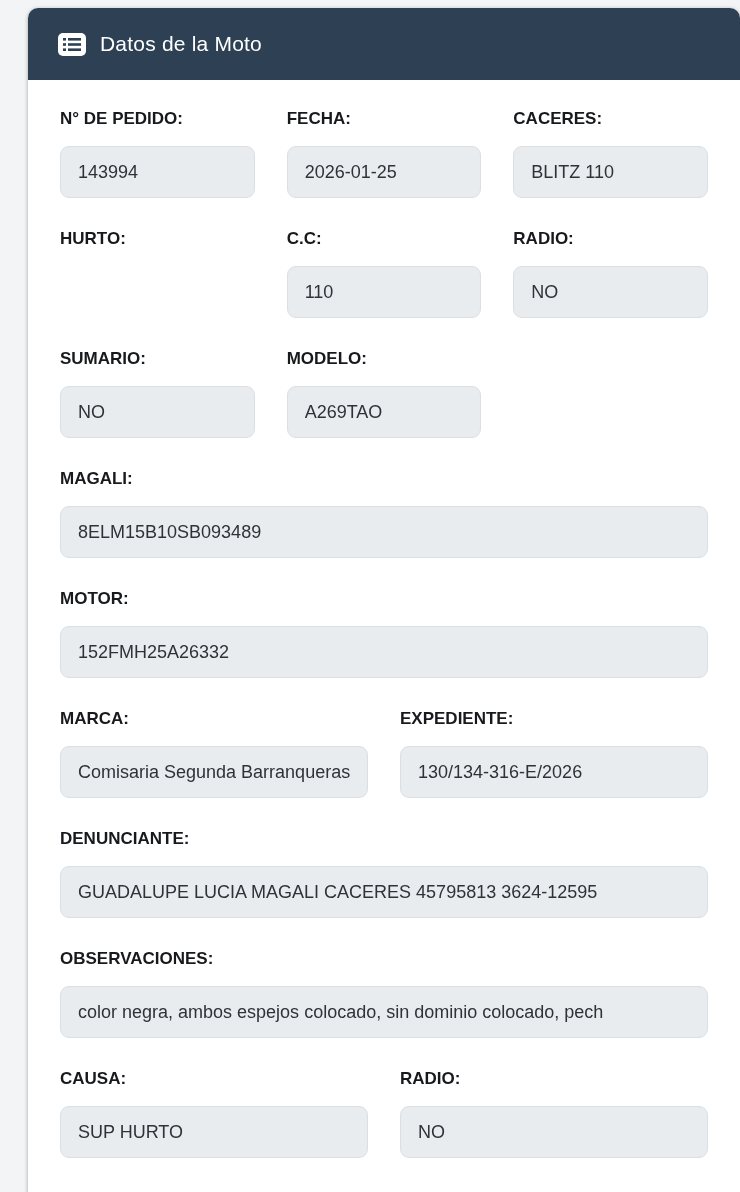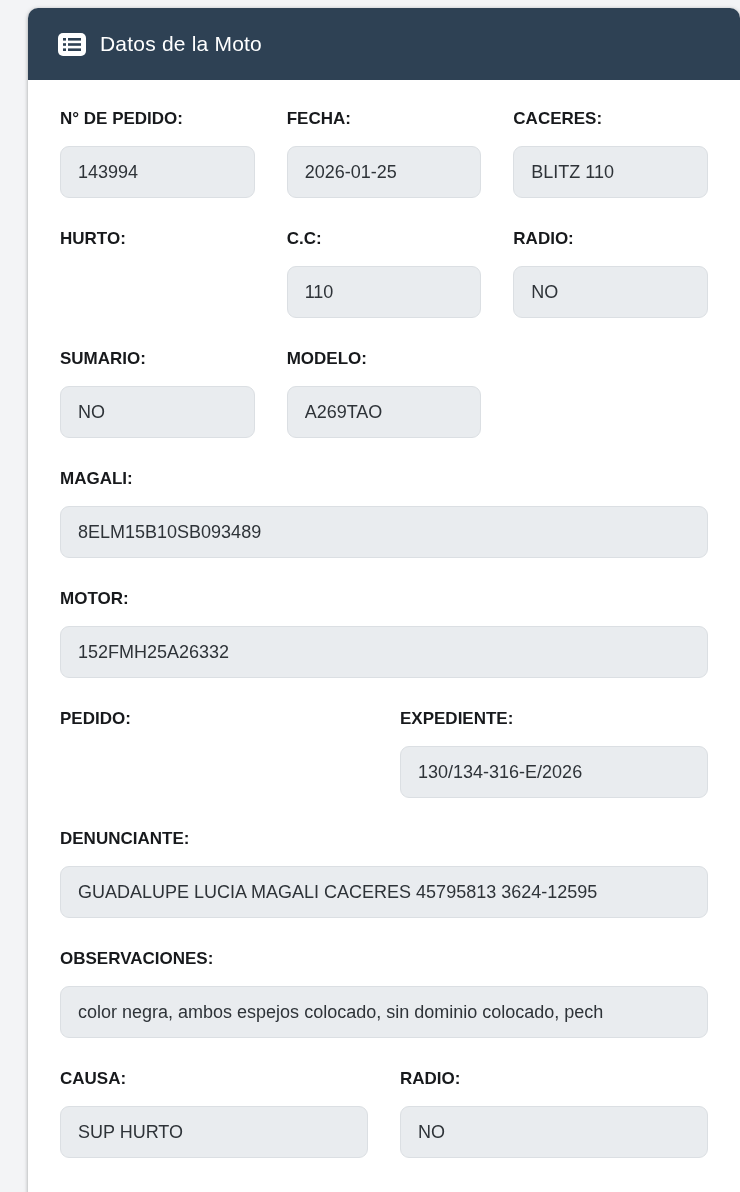--- a/index.html
+++ b/index.html
@@ -150,21 +150,22 @@
 
     <div class="row">
       <div class="fb">
         <label>MOTOR:</label>
         <input class="finput" readonly="" value="152FMH25A26332" style="">
       </div>
     </div>
 
     <div class="row cols-2">
       <div class="fb">
-        <label>PEDIDO:</label>
+        <label>MARCA:</label>
+        <input class="finput" readonly="" value="Comisaria Segunda Barranqueras" style="">
       </div>
       <div class="fb">
         <label>EXPEDIENTE:</label>
         <input class="finput" readonly="" value="130/134-316-E/2026" style="">
       </div>
     </div>
 
     <div class="row">
       <div class="fb">
         <label>DENUNCIANTE:</label>

